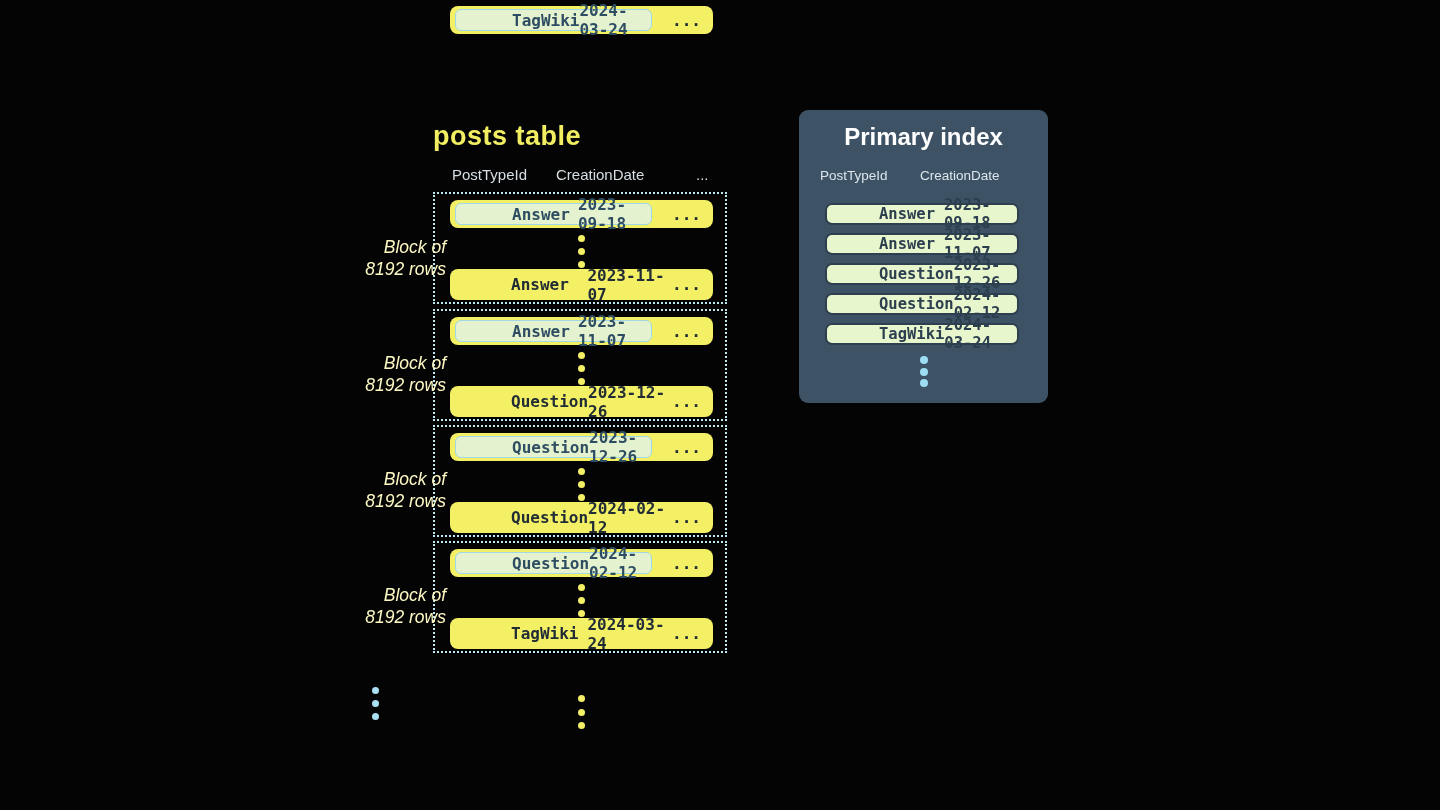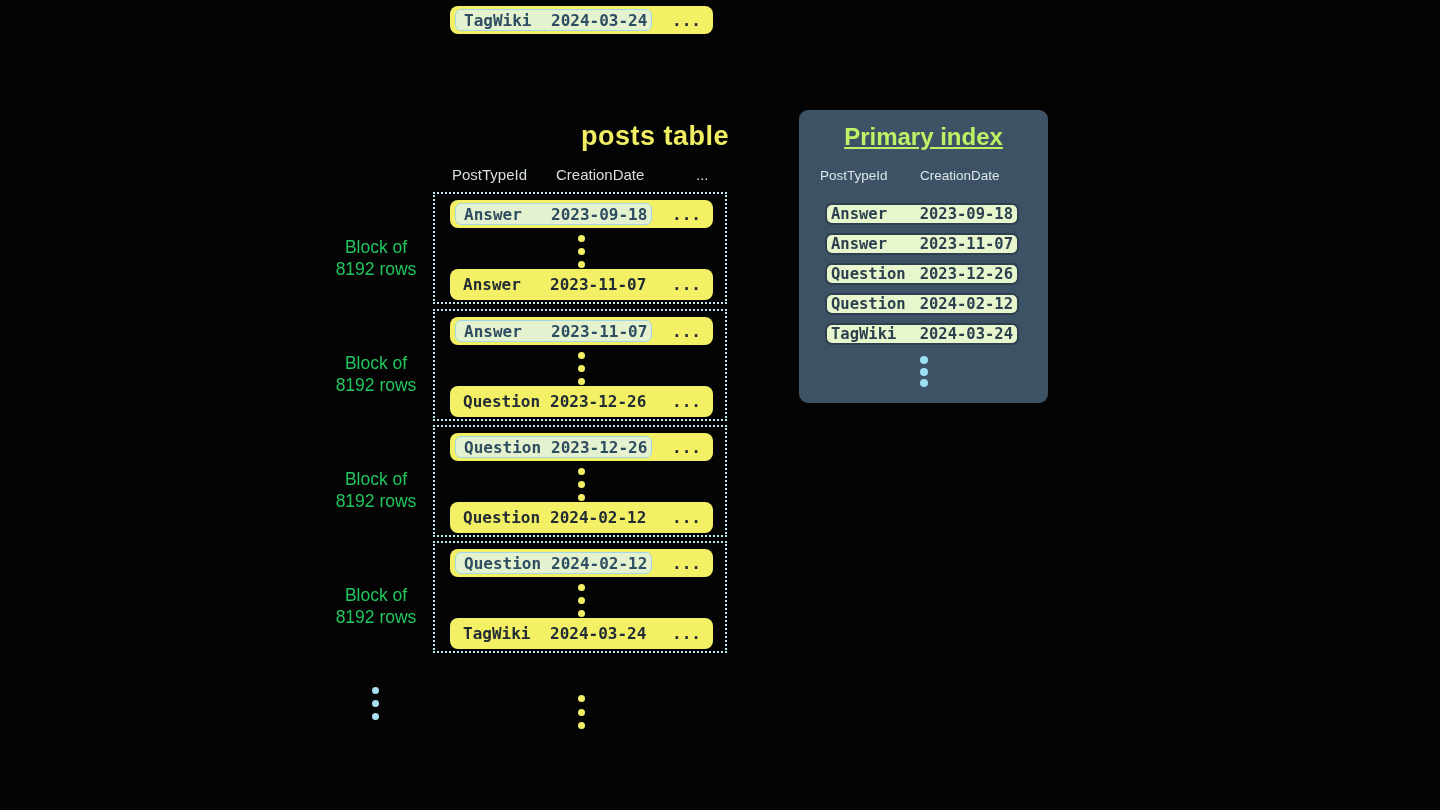--- a/index.html
+++ b/index.html
@@ -8,21 +8,21 @@
     position: relative;
     width: 1440px; height: 810px;
     background: #040405;
     overflow: hidden;
     font-family: "Liberation Sans", sans-serif;
   }
 
   
   .posts-title {
     position: absolute; left: 433px; top: 121px; width: 296px;
-    text-align: right;
+    text-align: left;
     color: #f2ee62; font-size: 27px; font-weight: 600;
     letter-spacing: 0.5px;
   }
   .col-head {
     position: absolute; top: 166px;
     font-family: Liberation Sans, sans-serif;
     font-size: 15px; color: #d7dfe3;
   }
   .ph-1 { left: 452px; }
   .ph-2 { left: 556px; }
@@ -35,60 +35,60 @@
   .trow {
     position: absolute; left: 15px; width: 263px; height: 31px;
     background: #f4f066; border-radius: 8px;
     display: flex; align-items: center;
     font-family: "DejaVu Sans Mono", monospace;
     font-weight: bold; font-size: 16px; color: #212c35;
   }
   .trow.first { top: 6px; height: 28px; padding-left: 5px; }
   .trow.last  { top: 75px; padding-left: 13px; }
   .trow .more { margin-left: auto; margin-right: 12px; }
-  .cell-type { display: inline-block; width: 87px; white-space: pre; }
+  .cell-type { display: inline-block; width: 87px; white-space: pre; margin-left: 48px; }
   .hl {
     height: 22px; width: 197px;
     background: #e4f2cf;
     border: 1.5px solid #a0d8e8; border-radius: 6px;
     display: flex; align-items: center;
     padding-left: 8px;
     color: #2e4d62;
   }
   .vdots {
     position: absolute; left: 15px; top: 41px; width: 263px;
     display: flex; flex-direction: column; align-items: center; gap: 6px;
   }
   .vdots i { display: block; width: 7px; height: 7px; border-radius: 50%; background: #f4f066; }
 
   .blk-label {
     position: absolute; left: 306px; width: 140px;
-    text-align: center;
-    color: #22c55e; font-size: 17.5px; line-height: 21.5px;
+    text-align: right;
+    color: #fef9c3; font-size: 17.5px; line-height: 21.5px; font-style: italic;
   }
   .lbl-1 { top: 237px; } .lbl-2 { top: 353px; } .lbl-3 { top: 469px; } .lbl-4 { top: 585px; }
 
   .trail-row { left: 450px; top: 660px; height: 30px; position: absolute; }
   .trail-dots { position: absolute; left: 450px; top: 695px; width: 263px;
     display: flex; flex-direction: column; align-items: center; gap: 6.5px; }
   .trail-dots i { display: block; width: 7px; height: 7px; border-radius: 50%; background: #f4f066; }
 
   .left-dots { position: absolute; left: 372px; top: 687px;
     display: flex; flex-direction: column; align-items: center; gap: 6px; }
   .left-dots i { display: block; width: 7px; height: 7px; border-radius: 50%; background: #a9e0f3; }
 
   
   .panel {
     position: absolute; left: 799px; top: 110px; width: 249px; height: 293px;
     background: #3d5365; border-radius: 9px;
   }
   .panel-title {
     position: absolute; top: 13px; left: 0; width: 100%;
     text-align: center;
-    color: #bef264; font-size: 24px; font-weight: 600; text-decoration: underline;
+    color: #ffffff; font-size: 24px; font-weight: 600;
   }
   .panel .col-head { top: 58px; font-size: 13.5px; color: #dce6eb; }
   .ih-1 { left: 21px; }
   .ih-2 { left: 121px; }
   .pills {
     position: absolute; top: 93px; left: 26px;
     display: flex; flex-direction: column; gap: 8px;
   }
   .pill {
     width: 194px; height: 22px;

